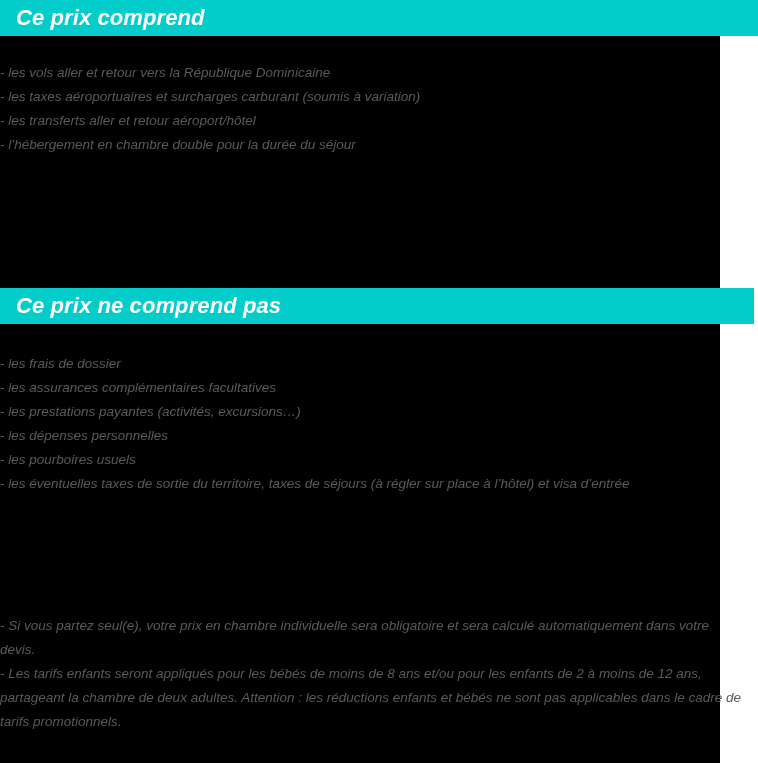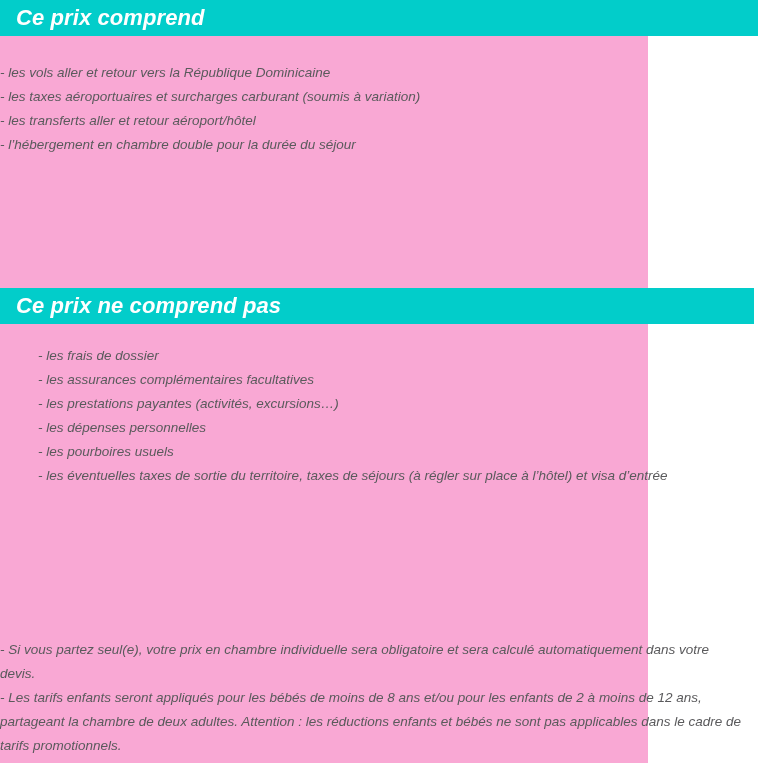--- a/index.html
+++ b/index.html
@@ -8,23 +8,23 @@
   }
   body {
     width: 758px;
     height: 763px;
     background: #ffffff;
     font-family: "Liberation Sans", sans-serif;
     overflow: hidden;
   }
   .page {
     position: relative;
-    width: 648px;
+    width: 720px;
     height: 763px;
-    background: #f9a8d4;
+    background: #000000;
   }
 
   
   .section-header {
     position: absolute;
     left: 0;
     background: #02cdca;
     color: #ffffff;
     font-family: "Liberation Sans", sans-serif;
     font-style: italic;
@@ -61,26 +61,25 @@
     font-style: italic;
     font-size: 13.5px;
     line-height: 24px;
     box-sizing: border-box;
   }
   .section-body.body-1 {
     top: 61px;
     width: 758px;
   }
   .section-body.body-2 {
-    top: 344px;
+    top: 352px;
     width: 758px;
-    padding-left: 38px;
   }
   .section-body.body-3 {
-    top: 638px;
+    top: 614px;
     width: 752px;
     padding-right: 6px;
   }
   .line {
     display: block;
     white-space: nowrap;
   }
   .para {
     display: block;
     white-space: normal;

